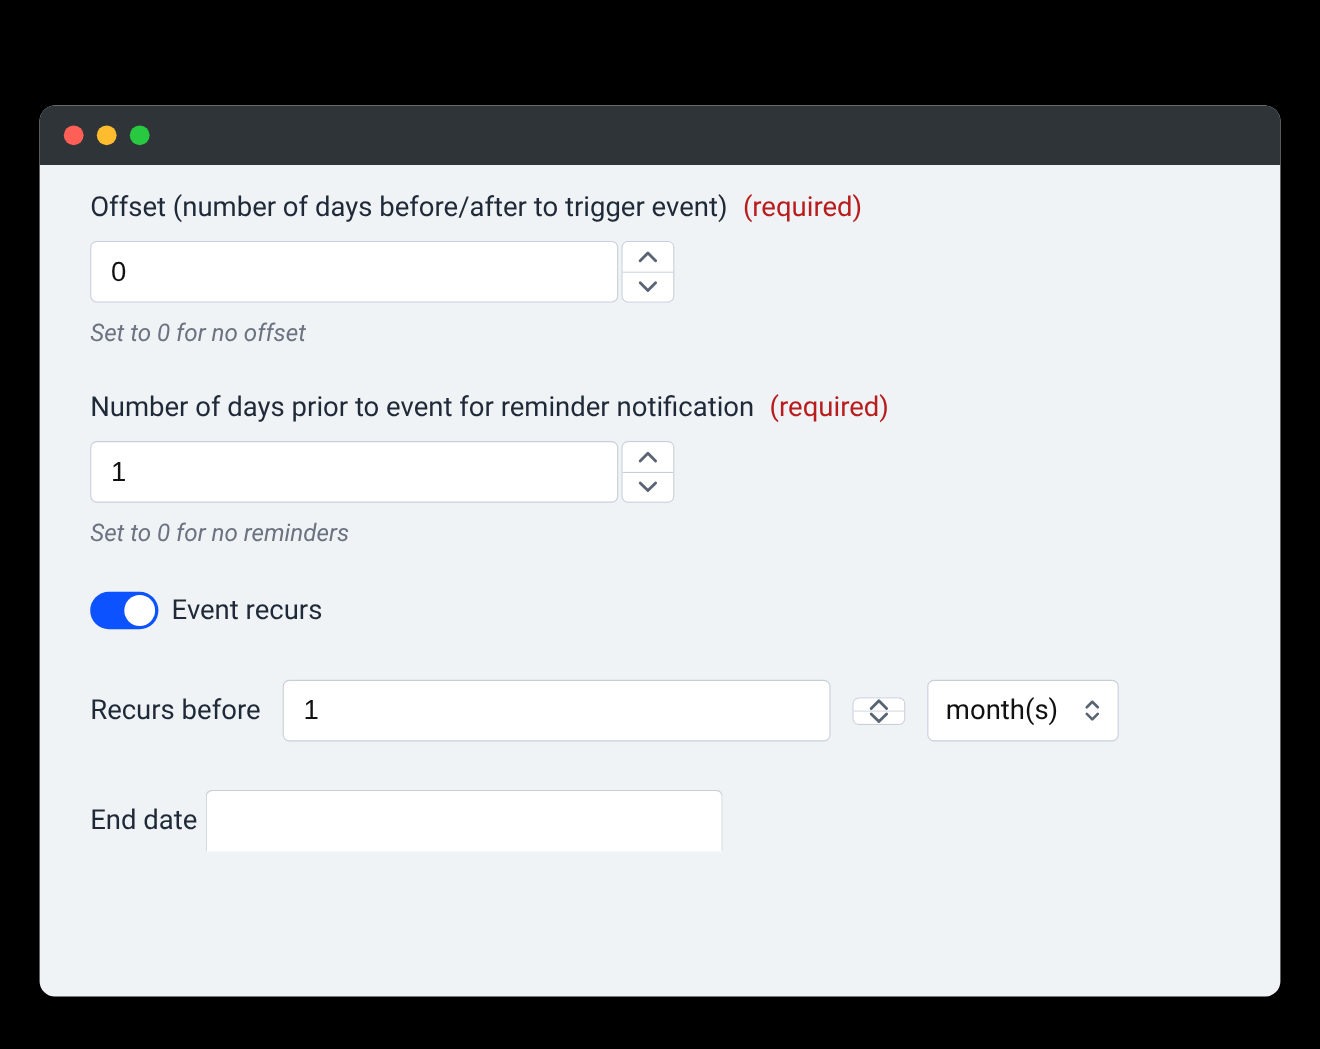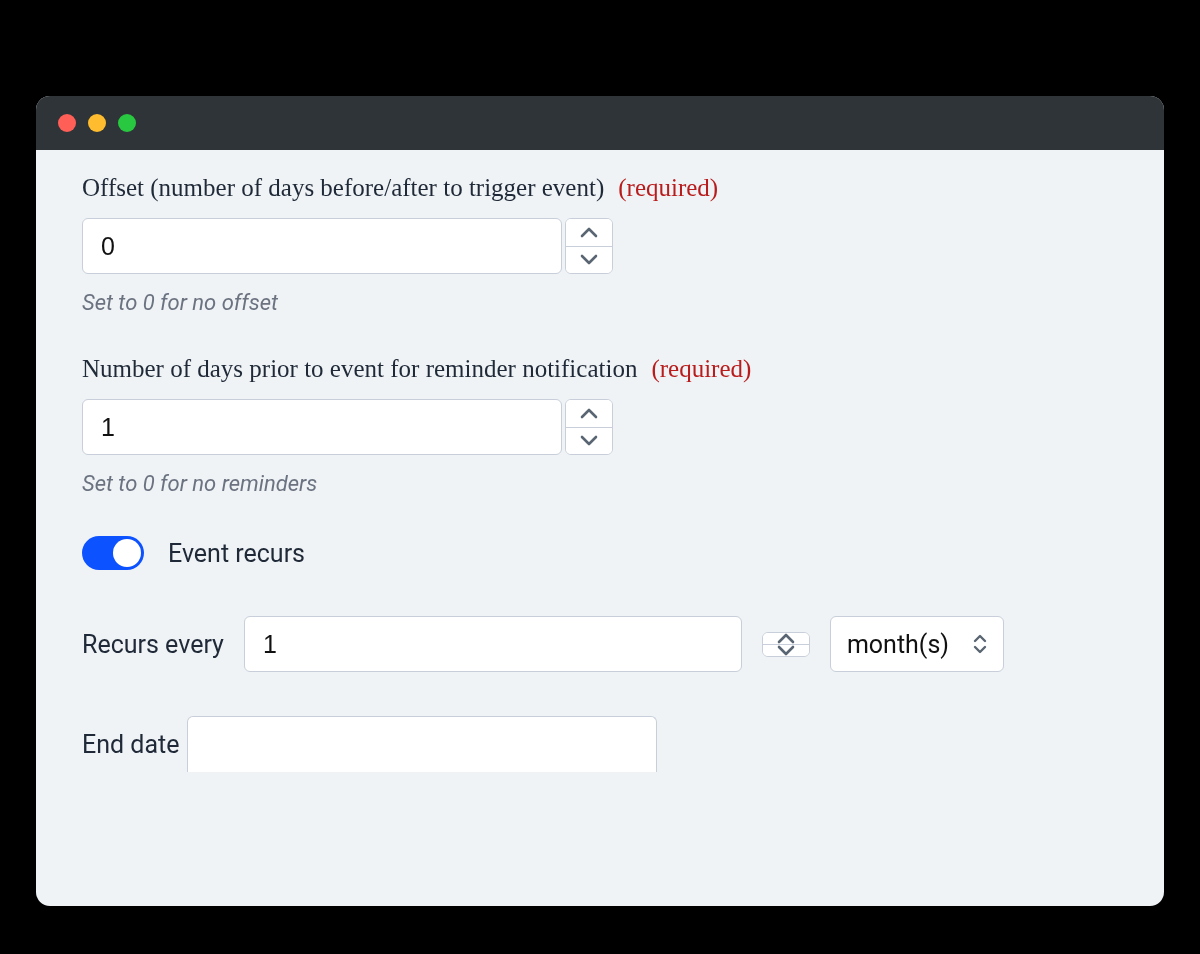--- a/index.html
+++ b/index.html
@@ -44,21 +44,20 @@
     .yellow { background: #febc2e; }
     .green { background: #28c840; }
     .content {
       padding: 24px 46px 0 46px;
     }
     .field-label-row {
       display: flex;
       align-items: center;
       gap: 14px;
       margin-bottom: 16px;
-      font-family: Liberation Serif, serif;
     }
     .field-label {
       font-size: 25px;
       color: #1f2937;
       font-weight: 400;
     }
     .field-required {
       font-size: 25px;
       color: #b91c1c;
     }
@@ -101,21 +100,21 @@
     .spinner-btn.up { border-bottom: 1px solid #c8cfda; }
     .help-text {
       font-size: 22px;
       color: #6b7280;
       margin-bottom: 40px;
       font-style: italic;
     }
     .toggle-row {
       display: flex;
       align-items: center;
-      gap: 24px;
+      gap: 12px;
       margin-bottom: 46px;
     }
     .switch {
       width: 62px;
       height: 34px;
       background: #0d52ff;
       border-radius: 17px;
       position: relative;
       cursor: pointer;
     }
@@ -230,21 +229,21 @@
     <div class="help-text">Set to 0 for no reminders</div>
 
     <div class="toggle-row">
       <div class="switch">
         <div class="switch-knob"></div>
       </div>
       <span class="inline-label">Event recurs</span>
     </div>
 
     <div class="inline-row">
-      <span class="inline-label">Recurs every</span>
+      <span class="inline-label">Recurs before</span>
       <input type="text" class="text-input wide-b" value="1" style="">
       <div class="spinner">
         <button class="spinner-btn up">
           <svg width="18" height="11" viewBox="0 0 18 11">
               <path d="M2 9 L9 2 L16 9" stroke="#5a6573" stroke-width="2.6" fill="none" stroke-linecap="round" stroke-linejoin="round"></path>
             </svg>
         </button>
         <button class="spinner-btn">
           <svg width="18" height="11" viewBox="0 0 18 11">
               <path d="M2 2 L9 9 L16 2" stroke="#5a6573" stroke-width="2.6" fill="none" stroke-linecap="round" stroke-linejoin="round"></path>

